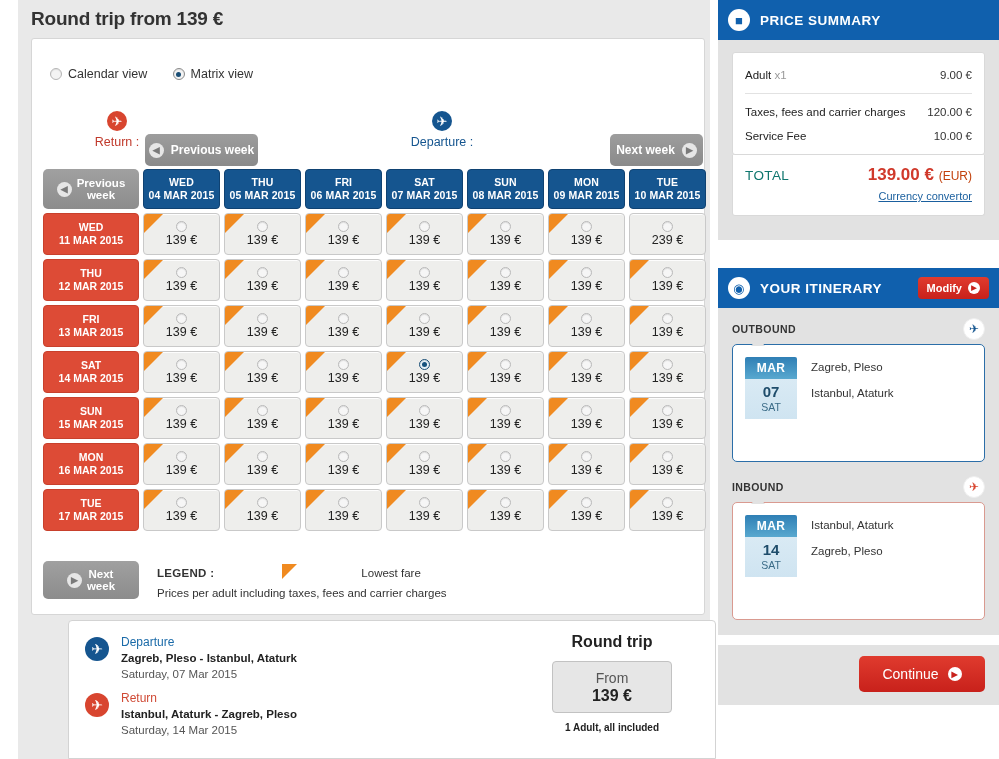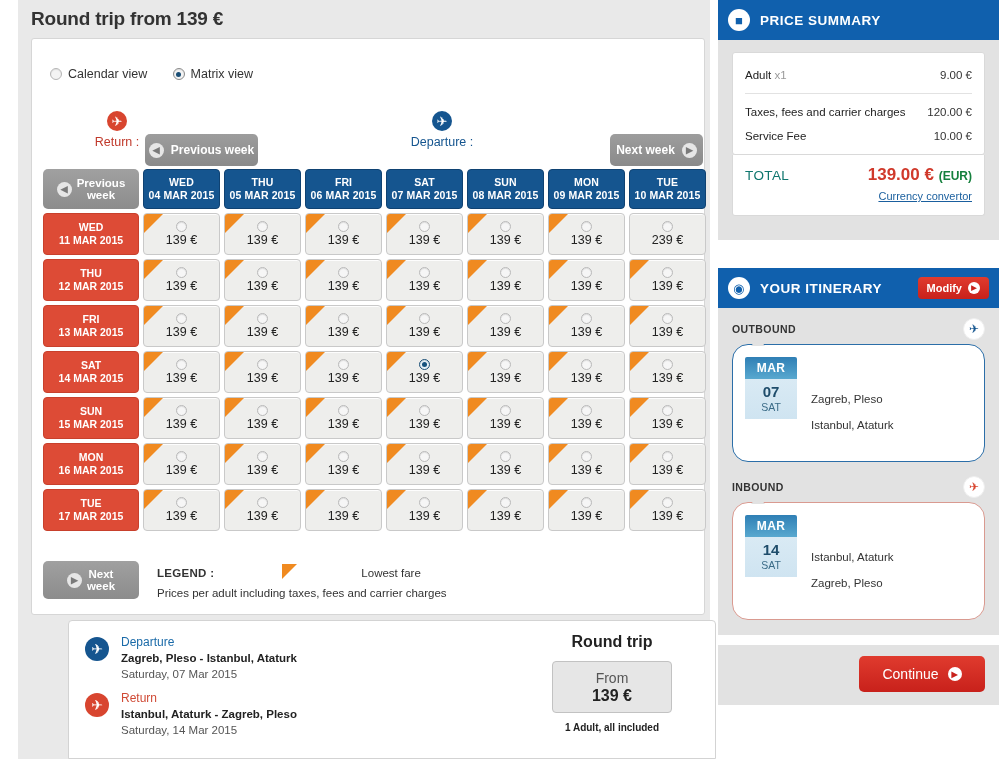--- a/index.html
+++ b/index.html
@@ -211,53 +211,53 @@
   .ps-inner{ background:#fff; border:1px solid #d9d9d9; border-radius:3px; padding:10px 12px 0 12px; }
   .ps-line{ display:flex; justify-content:space-between; align-items:baseline; padding:6px 0; font-size:11.5px; }
   .ps-line .lb{ color:#222; }
   .ps-line .lb .qty{ color:#9a9a9a; }
   .ps-line .vl{ color:#333; }
   .ps-sep{ height:1px; background:#e2e2e2; margin:6px 0; }
   .ps-total-wrap{ background:#fff; border:1px solid #d9d9d9; border-top:none; border-radius:0 0 3px 3px; padding:10px 12px 12px 12px; position:relative; }
   .ps-total-row{ display:flex; justify-content:space-between; align-items:baseline; }
   .ps-total-lb{ color:#0f766e; font-size:13.5px; font-weight:normal; letter-spacing:.4px; }
   .ps-total-vl{ color:#d0392b; font-size:17px; font-weight:bold; }
-  .ps-total-vl .cur{ font-size:12px; font-weight:bold; color:#15803d; }
+  .ps-total-vl .cur{ font-size:12px; font-weight:normal; color:#c2410c; }
   .ps-conv{ text-align:right; margin-top:4px; }
   .ps-conv a{ color:#1a5f9e; font-size:11px; text-decoration:underline; }
 
   .it-panel{ position:absolute; left:0; top:268px; width:281px; height:367px; }
   .it-body{ padding:10px 14px 14px 14px; }
   .it-sect-head{ display:flex; align-items:center; justify-content:space-between; margin-bottom:4px; }
   .it-sect-lb{ font-size:10.5px; font-weight:bold; color:#333; letter-spacing:.4px; }
   .it-icon{
     width:22px;height:22px;border-radius:50%;background:#fff;
     display:flex;align-items:center;justify-content:center;font-size:12px; flex:none;
     border:1px solid #eee;
   }
   .it-icon.blue{ color:#15558f; }
   .it-icon.red{ color:#d8452f; }
   .it-card{
-    background:#fff; border:1px solid #2b6ea8; border-radius:16px;
+    background:#fff; border:1px solid #2b6ea8; border-radius:5px;
     height:118px; position:relative; padding:12px 12px 17px 12px; display:flex;
   }
   .it-card.red{ border-color:#d99a90; }
   .it-card .notch{
     position:absolute; left:18px; top:-7px; width:14px; height:8px;
     background:#e2e2e2; clip-path: polygon(0 100%, 50% 0, 100% 100%);
   }
   .date-badge{
     width:52px; flex:none; text-align:center; border-radius:2px; overflow:hidden;
     height:74px;
   }
   .db-mon{ background:linear-gradient(to bottom,#2f7fb5,#58a8cf); color:#fff; font-size:12px; font-weight:bold; padding:4px 0; letter-spacing:.4px; }
   .db-rest{ background:linear-gradient(to bottom,#d9eaf4,#cfe4f1); padding:4px 0 6px 0; }
   .db-day{ font-size:15px; font-weight:bold; color:#1f4d6b; line-height:18px; }
   .db-dow{ font-size:10.5px; color:#3a6b87; }
-  .it-places{ margin-left:14px; padding-top:4px;margin-top:32px; }
+  .it-places{ margin-left:14px; padding-top:4px; }
   .it-place{ font-size:11.5px; color:#333; margin-bottom:14px; }
 
   .cont-panel{ position:absolute; left:0; top:645px; width:281px; height:60px; background:#e2e2e2; }
   .btn-continue{
     position:absolute; right:14px; top:11px; width:126px; height:36px;
     background:linear-gradient(to bottom,#e03b2e,#c8211b);
     border:none; border-radius:5px; color:#fff; cursor:pointer;
     font-size:14px; font-weight:normal; font-family:"Liberation Sans", sans-serif;
     display:flex; align-items:center; justify-content:center; gap:9px;
   }

